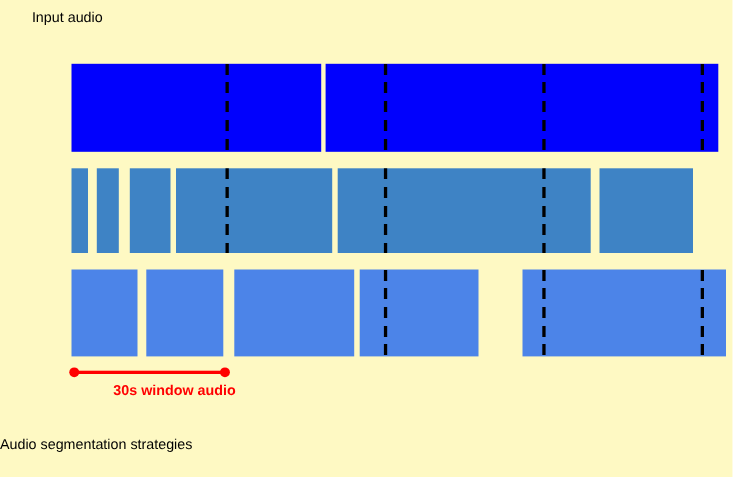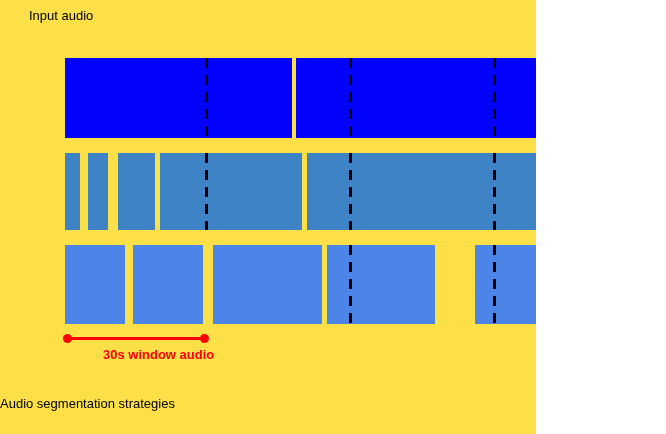--- a/index.html
+++ b/index.html
@@ -3,23 +3,23 @@
 <meta charset="utf-8">
 <style>
   html, body {
     margin: 0;
     padding: 0;
     background: #ffffff;
     font-family: "Liberation Sans", sans-serif;
   }
   .canvas {
     position: relative;
-    width: 536px;
+    width: 666px;
     height: 434px;
-    background: #fde047;
+    background: #fef9c3;
     overflow: hidden;
   }
   .toplabel {
     position: absolute;
     left: 29px;
     top: 8px;
     font-size: 13px;
     color: #000000;
     white-space: nowrap;
   }

